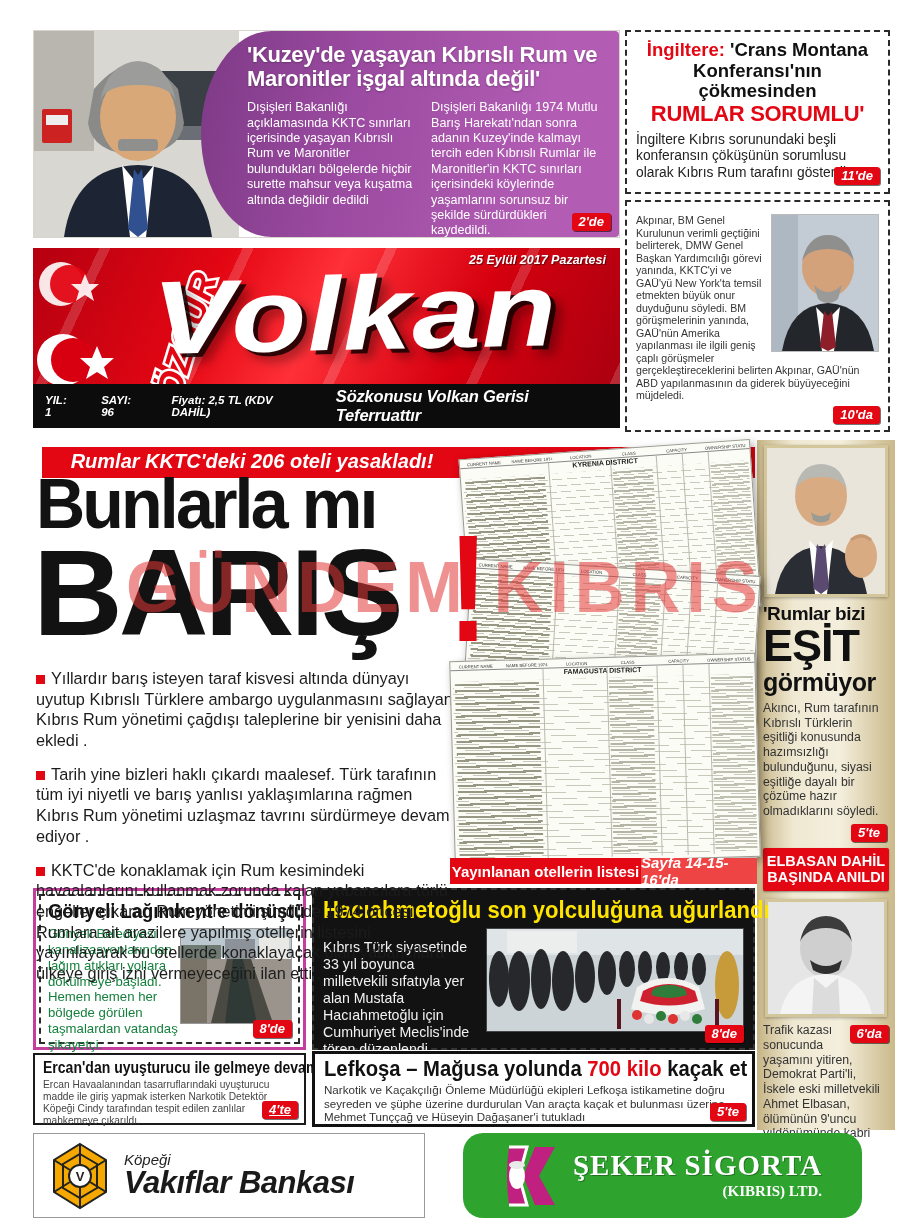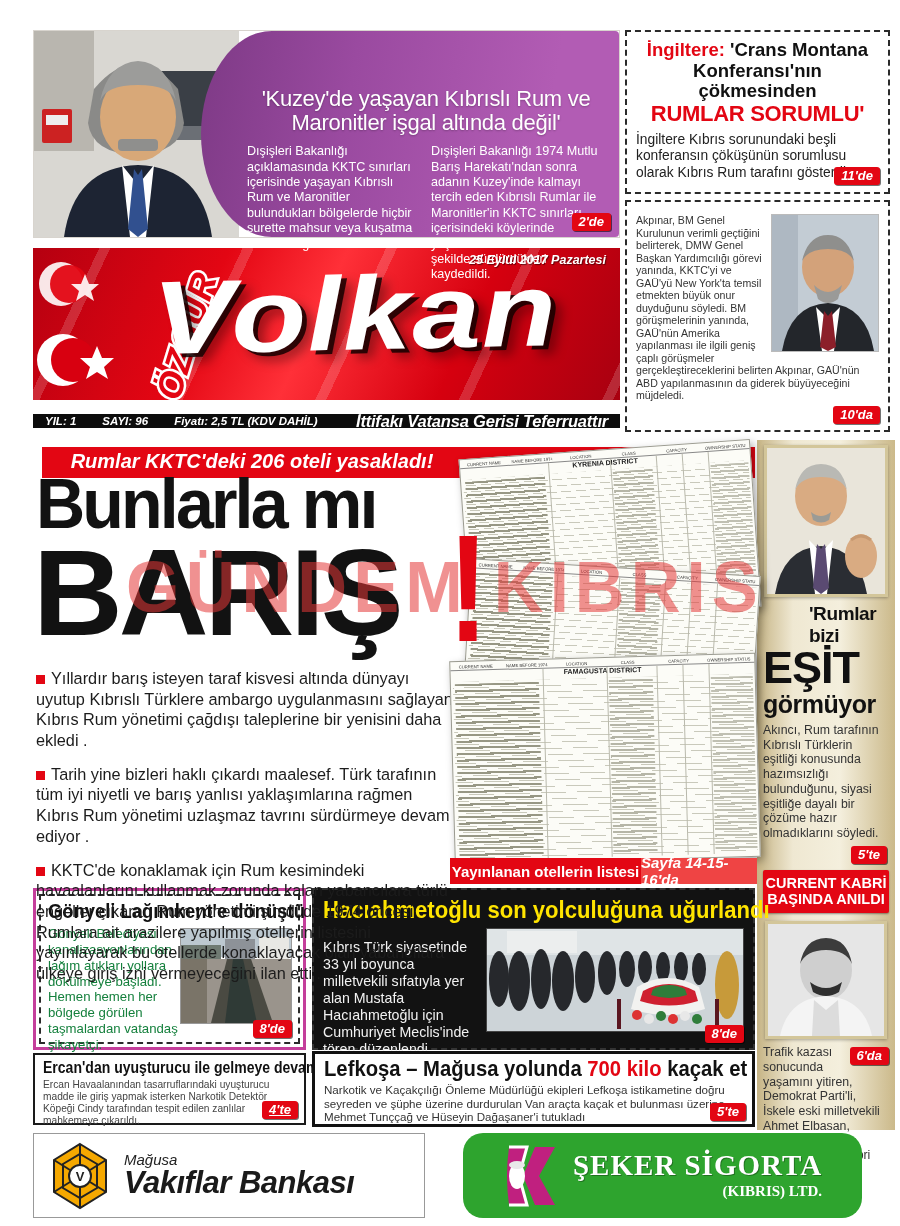--- a/index.html
+++ b/index.html
@@ -14,22 +14,22 @@
   .dashed{border:2px dashed #2a2a2a;background:#fff;}
 
   
   .tl-box{position:absolute;left:33px;top:30px;width:587px;height:208px;display:flex;
           background:#fff;border:1px solid #d8d4ce;}
   .tl-photo{position:relative;width:205px;height:100%;flex:none;overflow:hidden;}
   .tl-panel{position:relative;flex:1;margin-left:-38px;z-index:2;
             background:linear-gradient(100deg,#7e3a86,#9a4aa0 35%,#b25cb4 80%);
             border-radius:110px 6px 6px 110px / 160px 6px 6px 160px;
             padding:12px 14px 8px 46px;color:#fff;}
-  .tl-head{font-size:22px;font-weight:400;line-height:1.1;text-align:center;letter-spacing:-.3px;
-           text-shadow:0 1px 2px rgba(0,0,0,.25);margin-bottom:9px;margin-top:44px;}
+  .tl-head{font-size:22px;font-weight:700;line-height:1.1;letter-spacing:-.3px;
+           text-shadow:0 1px 2px rgba(0,0,0,.25);margin-bottom:9px;}
   .tl-cols{display:flex;gap:10px;font-size:12.6px;line-height:1.22;}
   .tl-cols>div{flex:1;}
   .tl-badge{position:absolute;right:8px;bottom:6px;}
 
   
   .ing-box{position:absolute;left:625px;top:30px;width:265px;height:164px;padding:8px 9px;}
   .ing-head{font-size:18.5px;font-weight:800;text-align:center;line-height:1.12;color:#111;}
   .ing-head .red{color:#e30613;}
   .ing-head .red2{display:block;font-size:22px;color:#e30613;letter-spacing:-.3px;}
   .ing-body{margin-top:5px;font-size:13.8px;line-height:1.2;color:#222;}
@@ -45,21 +45,21 @@
   .masthead{position:absolute;left:33px;top:248px;width:587px;height:180px;overflow:hidden;}
   .mast-red{position:absolute;inset:0 0 28px 0;
      background:
        repeating-linear-gradient(115deg,rgba(255,255,255,0) 0 60px,rgba(255,255,255,.16) 60px 70px,rgba(255,255,255,0) 70px 130px),
        linear-gradient(115deg,#b50010,#e30613 30%,#ff3038 48%,#d6000f 72%,#a80010);}
   .volkan{position:absolute;left:118px;top:18px;font-size:104px;font-style:italic;font-weight:800;
           color:#fff;letter-spacing:1px;transform:scaleX(1.18) rotate(-1.5deg);transform-origin:left top;
           text-shadow:4px 4px 0 rgba(20,0,0,.85), 9px 9px 10px rgba(0,0,0,.35);line-height:1;}
   .mast-date{position:absolute;right:14px;top:5px;color:#fff;font-style:italic;font-weight:700;font-size:12.5px;
              text-shadow:1px 1px 1px rgba(0,0,0,.5);}
-  .mast-strip{position:absolute;left:0;right:0;bottom:0;height:14px;background:#0c0c0c;color:#fff;
+  .mast-strip{position:absolute;left:0;right:0;bottom:0;height:44px;background:#0c0c0c;color:#fff;
               display:flex;align-items:center;padding:0 12px;gap:26px;}
   .mast-strip .info{font-size:11.5px;font-weight:700;font-style:italic;}
   .mast-slogan{margin-left:auto;font-size:16.5px;font-weight:800;font-style:italic;letter-spacing:-.2px;}
 
   
   .kicker{position:absolute;left:42px;top:447px;width:713px;height:31px;background:#e30613;z-index:1;}
   .kicker span{position:absolute;left:0;width:420px;text-align:center;top:3px;color:#fff;
                font-size:20px;font-weight:800;font-style:italic;}
   .hl1{position:absolute;left:36px;top:468px;z-index:2;font-size:71px;font-weight:800;color:#121212;
        letter-spacing:-3px;line-height:1;transform:scaleX(.96);transform-origin:left top;white-space:nowrap;}
@@ -89,21 +89,21 @@
      background:repeating-linear-gradient(to bottom,transparent 0 5.6px,#c9c9bb 5.6px 6.3px);}
   .sheet .vline{position:absolute;top:9px;bottom:3px;width:1px;background:#b9b9ac;}
   .sheet .textcol{position:absolute;top:22px;bottom:5px;
      background:repeating-linear-gradient(to bottom,rgba(84,84,56,.6) 0 2.1px,transparent 2.1px 6.3px);}
 
   
   .rcol{position:absolute;left:757px;top:440px;width:138px;height:690px;padding:5px 6px;
         background:linear-gradient(90deg,#c6b485,#efe8d2 26%,#f4efdd 60%,#cbb98a);}
   .frame{border:3px solid #d3c69a;background:#fff;box-shadow:0 1px 3px rgba(0,0,0,.3);overflow:hidden;}
   .rc-photo1{width:124px;height:152px;margin:0 auto;}
-  .rc-h1{font-size:19px;font-weight:800;color:#111;margin-top:6px;letter-spacing:-.4px;margin-left:46px;}
+  .rc-h1{font-size:19px;font-weight:800;color:#111;margin-top:6px;letter-spacing:-.4px;}
   .rc-h2{font-size:45px;font-weight:800;color:#111;line-height:.95;letter-spacing:-1px;}
   .rc-h3{font-size:25px;font-weight:800;color:#111;letter-spacing:-.5px;margin-bottom:4px;}
   .rc-body{font-size:12.3px;line-height:1.2;color:#333;}
   .rc-badge-row{text-align:right;margin:4px 2px 6px 0;}
   .rc-banner{background:#e30613;color:#fff;text-align:center;font-weight:800;font-size:14.5px;
              line-height:1.15;padding:5px 2px;border-radius:2px;box-shadow:0 1px 2px rgba(0,0,0,.4);}
   .rc-photo2{width:122px;height:118px;margin:8px auto 6px;}
   .rc-6da{float:right;margin-top:2px;}
 
   
@@ -217,21 +217,21 @@
     </svg>
     <svg width="150" height="160" viewBox="0 0 150 160" style="position:absolute;left:58px;top:2px;">
       <text transform="translate(88,152) rotate(-73)" font-family="Liberation Sans, sans-serif" font-size="36" font-weight="700" font-style="italic" fill="#e30613" stroke="#fff" stroke-width="5" paint-order="stroke">ÖZGÜR</text>
     </svg>
     <div class="volkan">Volkan</div>
     <div class="mast-date">25 Eylül 2017 Pazartesi</div>
     <div class="mast-strip">
       <span class="info">YIL: 1</span>
       <span class="info">SAYI: 96</span>
       <span class="info">Fiyatı: 2,5 TL (KDV DAHİL)</span>
-      <span class="mast-slogan">İttifakı Vatansa Gerisi Teferruattır</span>
+      <span class="mast-slogan">Sözkonusu Volkan Gerisi Teferruattır</span>
     </div>
   </div>
 
   <div class="kicker">
     <span>Rumlar KKTC'deki 206 oteli yasakladı!</span>
   </div>
   <div class="hl1">Bunlarla mı</div>
   <div class="hl2">BARIŞ</div>
   <div class="excl">!</div>
 
@@ -322,21 +322,21 @@
         <ellipse cx="94" cy="108" rx="16" ry="22" fill="#d9ab82"></ellipse>
         <path d="M84 92 q10 -8 20 0" stroke="#c89a72" stroke-width="3" fill="none"></path>
       </svg>
     </div>
     <div class="rc-h1">'Rumlar bizi</div>
     <div class="rc-h2">EŞİT</div>
     <div class="rc-h3">görmüyor</div>
     <div class="rc-body">Akıncı, Rum tarafının Kıbrıslı Türklerin eşitliği konusunda hazımsızlığı bulunduğunu, siyasi eşitliğe dayalı bir çözüme hazır olmadıklarını söyledi.</div>
     <div class="rc-badge-row"><span class="badge">5'te</span></div>
     <div class="rc-banner">
-      <div>CURRENT KABRİ</div>
+      <div>ELBASAN DAHİL</div>
       <div>BAŞINDA ANILDI</div>
     </div>
     <div class="frame rc-photo2">
       <svg width="116" height="112" viewBox="0 0 116 112">
         <rect width="116" height="112" fill="#e6e6e6"></rect>
         <ellipse cx="58" cy="46" rx="26" ry="30" fill="#cfcfcf"></ellipse>
         <path d="M32 40 q5 -26 26 -26 q21 0 26 26 q-6 -14 -26 -14 q-20 0 -26 14" fill="#3c3c3c"></path>
         <path d="M42 58 q16 12 32 0 l-3 10 q-13 8 -26 0 z" fill="#2f2f2f"></path>
         <path d="M12 112 q8 -38 46 -40 q38 2 46 40 z" fill="#f4f4f4"></path>
         <path d="M46 76 l12 10 l12 -10 l2 36 h-28 z" fill="#dcdcdc"></path>
@@ -429,21 +429,21 @@
       <circle cx="32" cy="34" r="11" fill="#fff" stroke="#222" stroke-width="2"></circle>
       <text x="32" y="39" text-anchor="middle" font-family="Liberation Sans, sans-serif" font-size="13" font-weight="700" fill="#222">V</text>
       <line x1="32" y1="2" x2="32" y2="23" stroke="#222" stroke-width="2"></line>
       <line x1="6" y1="18" x2="22" y2="28" stroke="#222" stroke-width="2"></line>
       <line x1="58" y1="18" x2="42" y2="28" stroke="#222" stroke-width="2"></line>
       <line x1="6" y1="50" x2="22" y2="40" stroke="#222" stroke-width="2"></line>
       <line x1="58" y1="50" x2="42" y2="40" stroke="#222" stroke-width="2"></line>
       <line x1="32" y1="66" x2="32" y2="45" stroke="#222" stroke-width="2"></line>
     </svg>
     <div class="vak-text">
-      <div class="small">Mağusa</div>
+      <div class="small">Köpeği</div>
       <div class="big">Vakıflar Bankası</div>
     </div>
   </div>
 
   <div class="sek-ad">
     <svg width="58" height="62" viewBox="0 0 58 62">
       <path d="M6 2 h18 l-8 29 l8 29 H6 q-4 -29 0 -58 z" fill="#c0207f"></path>
       <path d="M52 2 h-20 l-12 29 l12 29 h20 l-16 -29 z" fill="#c0207f"></path>
       <path d="M6 2 h18 l-8 29 l8 29 H6" fill="none" stroke="#fff" stroke-width="3"></path>
       <ellipse cx="14" cy="31" rx="8" ry="13" fill="#fff"></ellipse>

